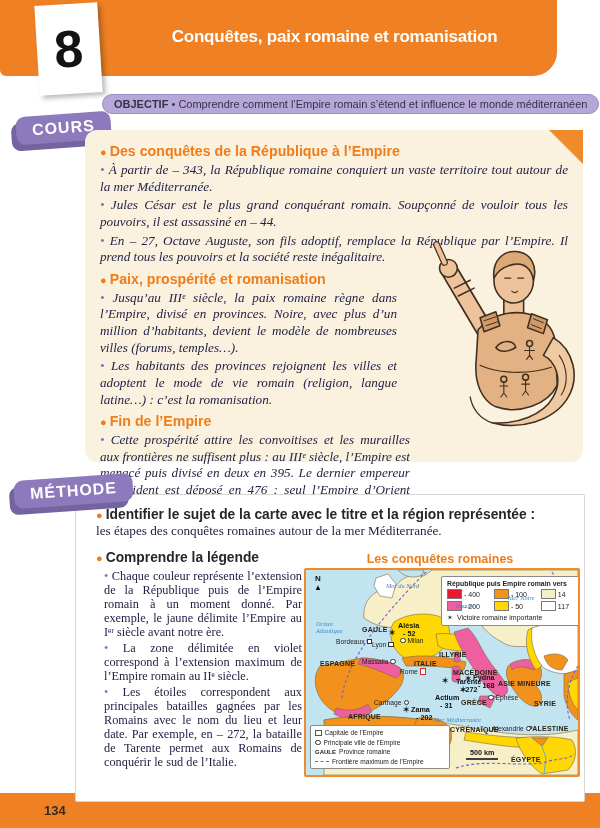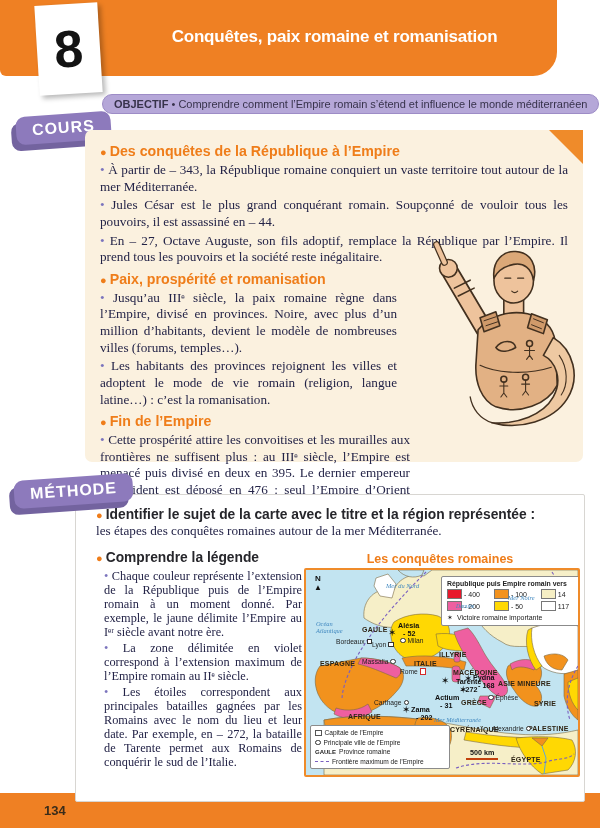--- a/index.html
+++ b/index.html
@@ -16,28 +16,28 @@
         color:#fff;font-size:17px;font-weight:800;letter-spacing:-.2px;}
   .objectif-pill{left:102px;top:94px;background:#b5a7d8;border:1px solid #9d8cc6;border-radius:12px;
         padding:3px 11px;font-size:11px;color:#37324b;white-space:nowrap;}
   .objectif-pill b{font-weight:800;}
 
   
   .tab{background:#8d7abc;color:#fff;font-weight:800;font-size:16px;letter-spacing:1px;
         padding:5px 16px;border-radius:9px;transform:rotate(-4deg);box-shadow:-5px 6px 0 #73639f;}
 
   
-  .cours-box{left:85px;top:130px;width:498px;height:332px;background:#fbf1df;border-radius:7px;}
+  .cours-box{left:85px;top:130px;width:498px;height:332px;background:#fbf1df;border-radius:12px;}
   .fold{position:absolute;top:0;right:0;width:0;height:0;border-top:34px solid #ef8b2a;
         border-left:34px solid transparent;border-bottom-left-radius:4px;}
   .cours-inner{position:absolute;left:15px;top:8px;right:15px;bottom:6px;}
   .oh{font-size:14.2px;font-weight:800;color:#ef7d1a;margin:5px 0 3px;}
   .oh::before{content:"● ";font-size:11px;}
   .serif{font-family:"Liberation Serif","DejaVu Serif",serif;color:#232347;}
-  .bp{font-size:13.2px;line-height:1.26;text-align:justify;margin:0 0 2px 0;}
+  .bp{font-size:13.2px;line-height:1.26;text-align:justify;margin:0 0 2px 0;font-style:italic;}
   .bp::before{content:"•  ";color:#7b74bd;}
   .w-narrow{width:297px;}
   .w-narrow2{width:310px;}
   .statue{position:absolute;right:2px;top:104px;width:188px;height:224px;}
 
   
   .methode-box{left:75px;top:494px;width:508px;height:306px;background:#fff;
         border:1.5px solid #d8d6d2;border-radius:2px;z-index:3;}
   .mh{font-size:13.8px;font-weight:800;color:#26262b;}
   .mh::before{content:"● ";color:#ef7d1a;font-size:11px;}
@@ -62,21 +62,21 @@
   .lgtitle{font-size:6.9px;font-weight:800;color:#222;margin-bottom:2px;white-space:nowrap;}
   .lggrid{display:grid;grid-template-columns:auto auto auto;gap:2px 4px;}
   .lgitem{display:flex;align-items:center;gap:2px;font-size:7px;color:#222;}
   .lgsw{width:13px;height:8px;border:.8px solid #777;display:inline-block;flex:none;}
   .lgstar{display:flex;align-items:center;gap:4px;font-size:7px;color:#222;margin-top:2.5px;}
   .keybox{position:absolute;left:4px;top:155px;width:130px;background:#fff;border:1px solid #8b8b8b;
         border-radius:2px;padding:2px 4px;}
   .keyrow{display:flex;align-items:center;gap:3px;font-size:6.6px;color:#222;line-height:1.45;white-space:nowrap;}
   .dashline{display:inline-block;width:14px;border-top:1.4px dashed #7a5fc0;flex:none;}
   .scalebar{position:absolute;left:160px;top:178px;font-size:7.2px;font-weight:800;color:#111;
-        border-bottom:2px solid #c2410c;padding:0 4px 1px 4px;}
+        border-bottom:2px solid #404040;padding:0 4px 1px 4px;}
   .compass{position:absolute;left:8px;top:5px;font-size:8px;font-weight:800;color:#111;text-align:center;line-height:1.1;}
 
   
   .footer-band{left:0;top:793px;width:600px;height:35px;background:#ef8023;z-index:1;}
   .page-num{left:44px;top:803px;font-size:13px;font-weight:800;color:#3a2c1a;z-index:2;}
 </style>
 </head>
 <body>
 
 <div id="page">

